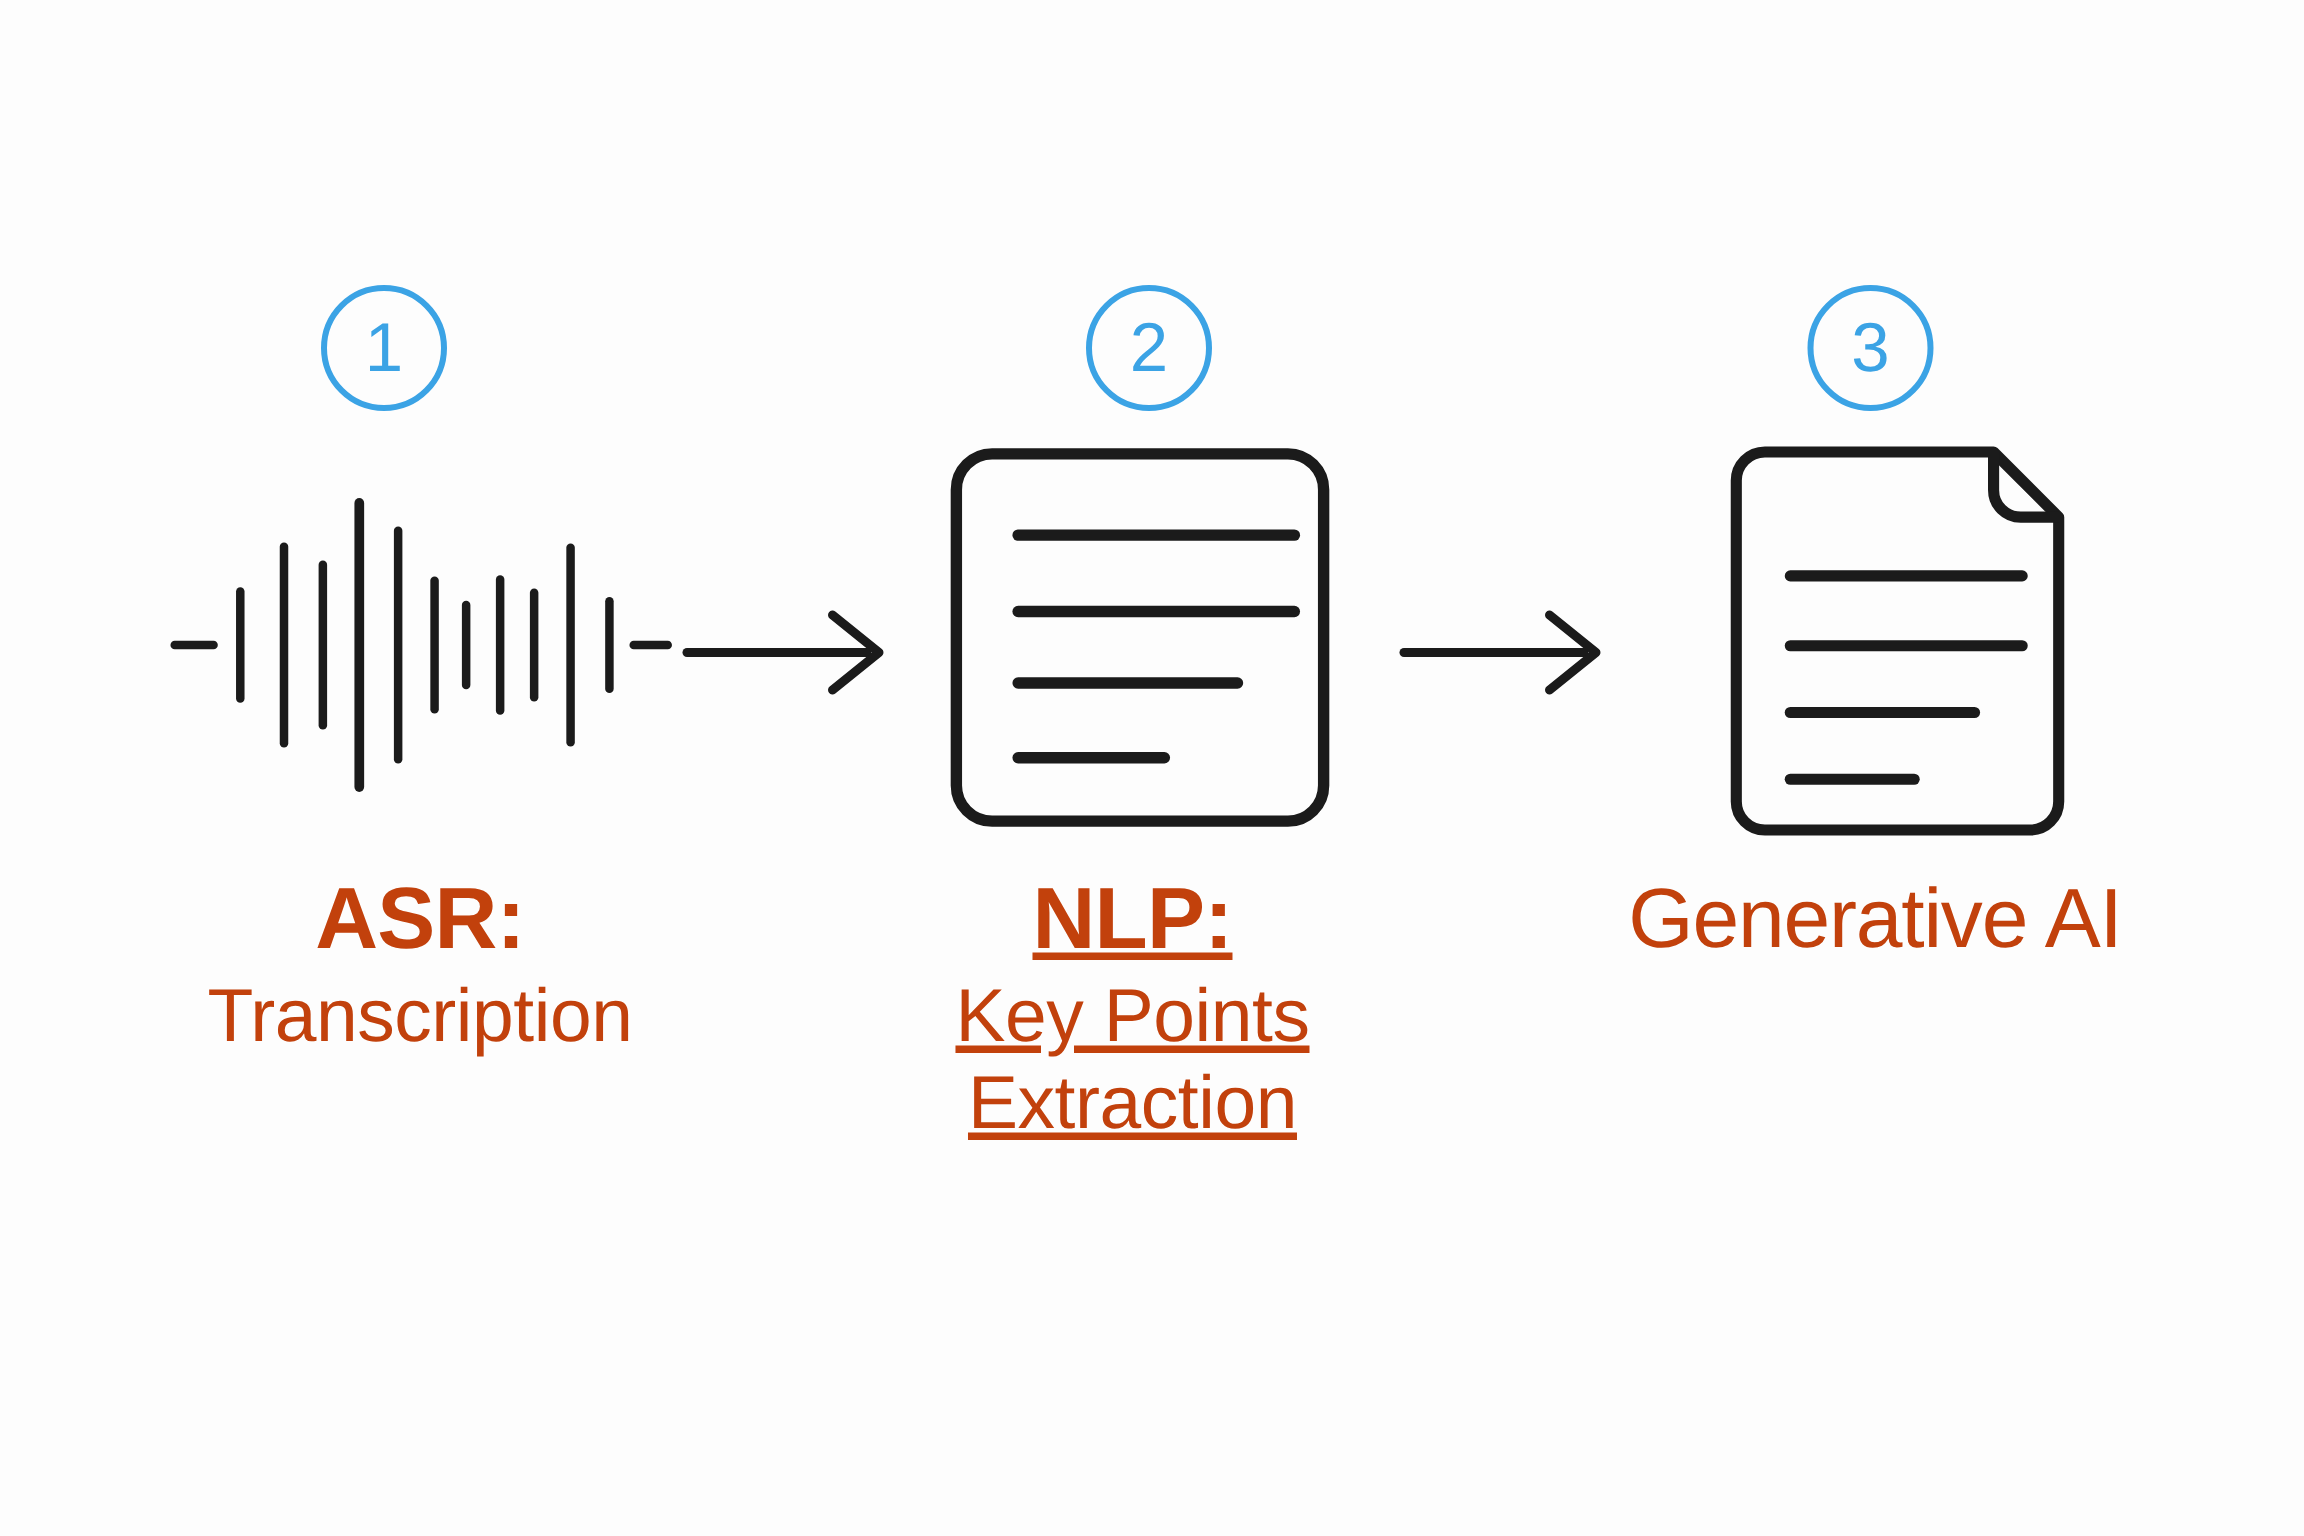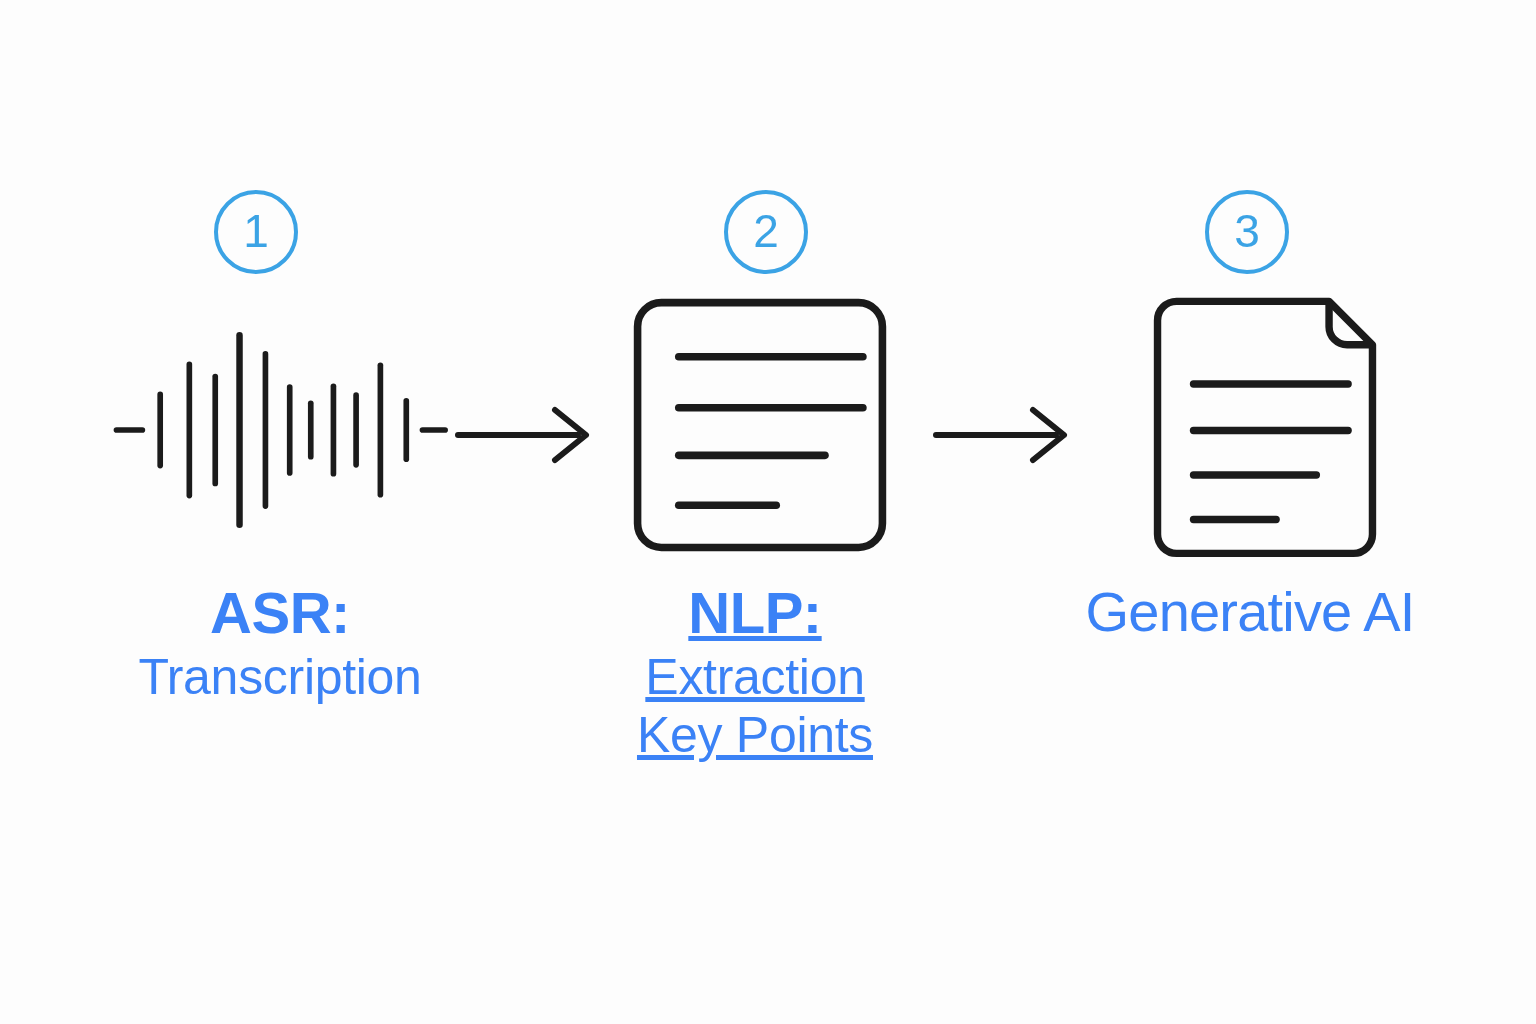--- a/index.html
+++ b/index.html
@@ -78,21 +78,21 @@
     width: 160px;
     height: 70px;
   }
   #arrow-1 { left: 450px; }
   #arrow-2 { left: 928px; }
 
   
   .caption {
     position: absolute;
     text-align: center;
-    color: #3b82f6;
+    color: #c2410c;
   }
   #caption-1 { left: 0px;  top: 583px; width: 480px; }
   #caption-2 { left: 0px;  top: 583px; width: 450px; text-decoration: underline; }
   #caption-3 { left: 0px;  top: 583px; width: 490px; }
 
   .caption-title {
     font-size: 58px;
     font-weight: 700;
     line-height: 1.05;
     letter-spacing: -0.5px;
@@ -178,22 +178,22 @@
           <line x1="45" y1="104" x2="215" y2="104"></line>
           <line x1="45" y1="148" x2="180" y2="148"></line>
           <line x1="45" y1="194" x2="135" y2="194"></line>
         </g>
       </svg>
     </div>
 
     <div class="caption" id="caption-2">
       <div class="caption-title">NLP:</div>
       <div class="caption-sub">
+        <span class="sub-line">Key Points</span>
         <span class="sub-line">Extraction</span>
-        <span class="sub-line">Key Points</span>
       </div>
     </div>
   </div>
 
   <div class="arrow-wrap" id="arrow-2">
     <svg width="160" height="70" viewBox="0 0 160 70" xmlns="http://www.w3.org/2000/svg">
       <g stroke="#1b1b1b" stroke-width="6" fill="none" stroke-linecap="round" stroke-linejoin="round">
         <line x1="8" y1="35" x2="128" y2="35"></line>
         <polyline points="105,10 136,35 105,60"></polyline>
       </g>

